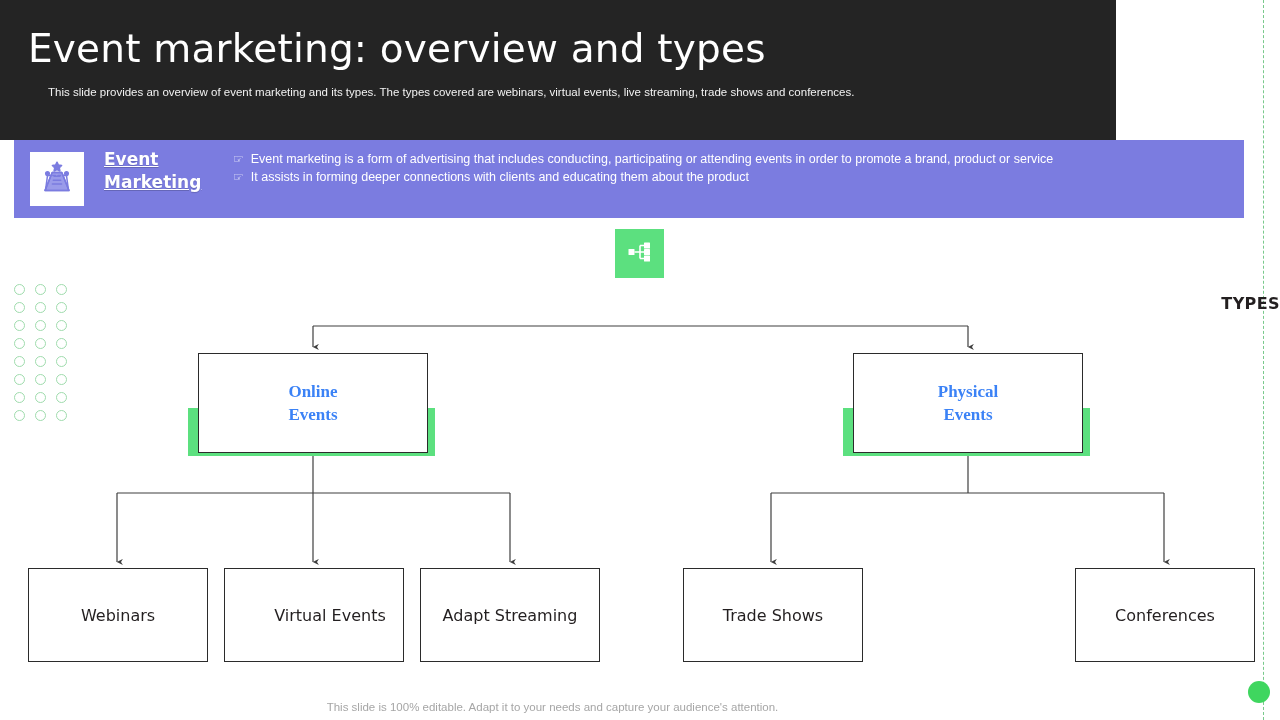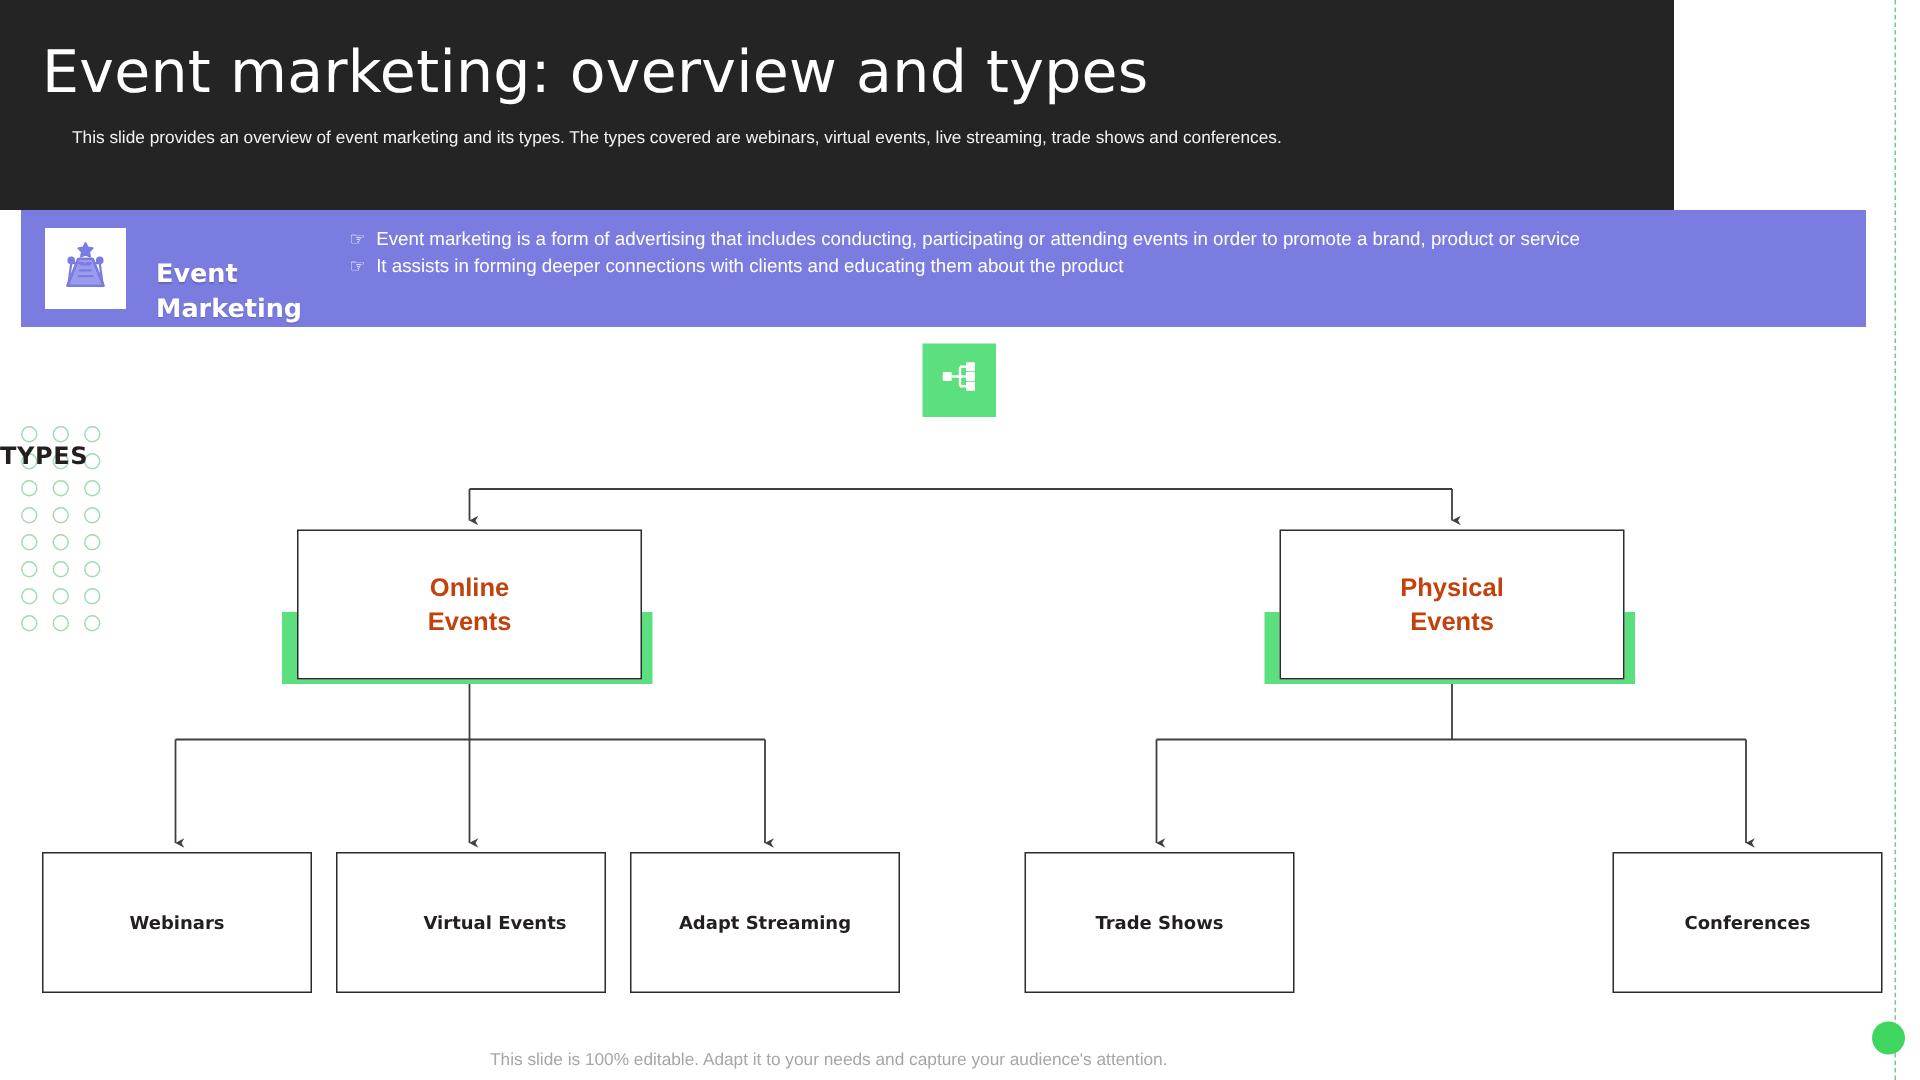--- a/index.html
+++ b/index.html
@@ -38,24 +38,25 @@
   
   #definition-banner{
     position:absolute; left:14px; top:140px; width:1230px; height:78px;
     background:#7b7ce0;
   }
   #definition-icon-tile{
     position:absolute; left:16px; top:12px; width:54px; height:54px;
     background:#ffffff; display:flex; align-items:center; justify-content:center;
   }
   #definition-label{
-    position:absolute; left:90px; top:32px;
+    position:absolute; left:90px; top:8px;
     font-size:17px; font-weight:bold; color:#ffffff; line-height:23px;
     font-family:"DejaVu Sans", sans-serif;
     text-shadow:0 1px 1px rgba(0,0,0,.18);
+    text-decoration:underline;
   }
   #definition-bullets{
     position:absolute; left:219px; top:11px; right:14px;
   }
   .def-bullet{
     display:flex; align-items:flex-start; gap:7px;
     font-size:12.5px; color:#ffffff; line-height:17.5px;
     font-family:"Liberation Sans", sans-serif;
   }
   .def-bullet-glyph{
@@ -71,21 +72,21 @@
     width:11px; height:11px; border-radius:50%;
     border:1.3px solid #9fdcad;
   }
 
   
   #types-icon-tile{
     position:absolute; left:615px; top:229px; width:49px; height:49px;
     background:#5ce07f; display:flex; align-items:center; justify-content:center;
   }
   #types-heading{
-    position:absolute; left:0; top:294px; width:1280px; text-align:left;
+    position:absolute; left:0; top:294px; width:1280px; text-align:right;
     font-size:16px; font-weight:bold; color:#231f20; letter-spacing:.4px;
     font-family:"DejaVu Sans", sans-serif;
   }
 
   
   #connector-layer{
     position:absolute; left:0; top:0; width:1280px; height:720px;
     pointer-events:none;
   }
 
@@ -94,34 +95,34 @@
   .branch-shadow{
     position:absolute; left:-10px; top:55px; width:247px; height:48px;
     background:#5ce07f;
   }
   .branch-card{
     position:absolute; left:0; top:0; width:230px; height:100px;
     background:#ffffff; border:1.3px solid #2b2b2b;
     display:flex; align-items:center; justify-content:center; text-align:center;
   }
   .branch-label{
-    font-size:17px; font-weight:bold; color:#c2410c; line-height:23px;
-    font-family:Liberation Sans, sans-serif;
+    font-size:17px; font-weight:bold; color:#3b82f6; line-height:23px;
+    font-family:Liberation Serif, serif;
   }
   #branch-online{ left:198px; top:353px; }
   #branch-physical{ left:853px; top:353px; }
 
   
   .leaf-card{
     position:absolute; top:568px; width:180px; height:94px;
     background:#ffffff; border:1.3px solid #2b2b2b;
     display:flex; align-items:center; justify-content:center; text-align:center;
   }
   .leaf-label{
-    font-size:12px; font-weight:bold; color:#231f20;
+    font-size:16px; font-weight:normal; color:#231f20;
     font-family:"DejaVu Sans", sans-serif;
   }
   #leaf-webinars{ left:28px; }
   #leaf-virtual-events{ left:224px;padding-left:32px; }
   #leaf-live-streaming{ left:420px; }
   #leaf-trade-shows{ left:683px; }
   #leaf-conferences{ left:1075px; }
 
   
   #footer-note{

